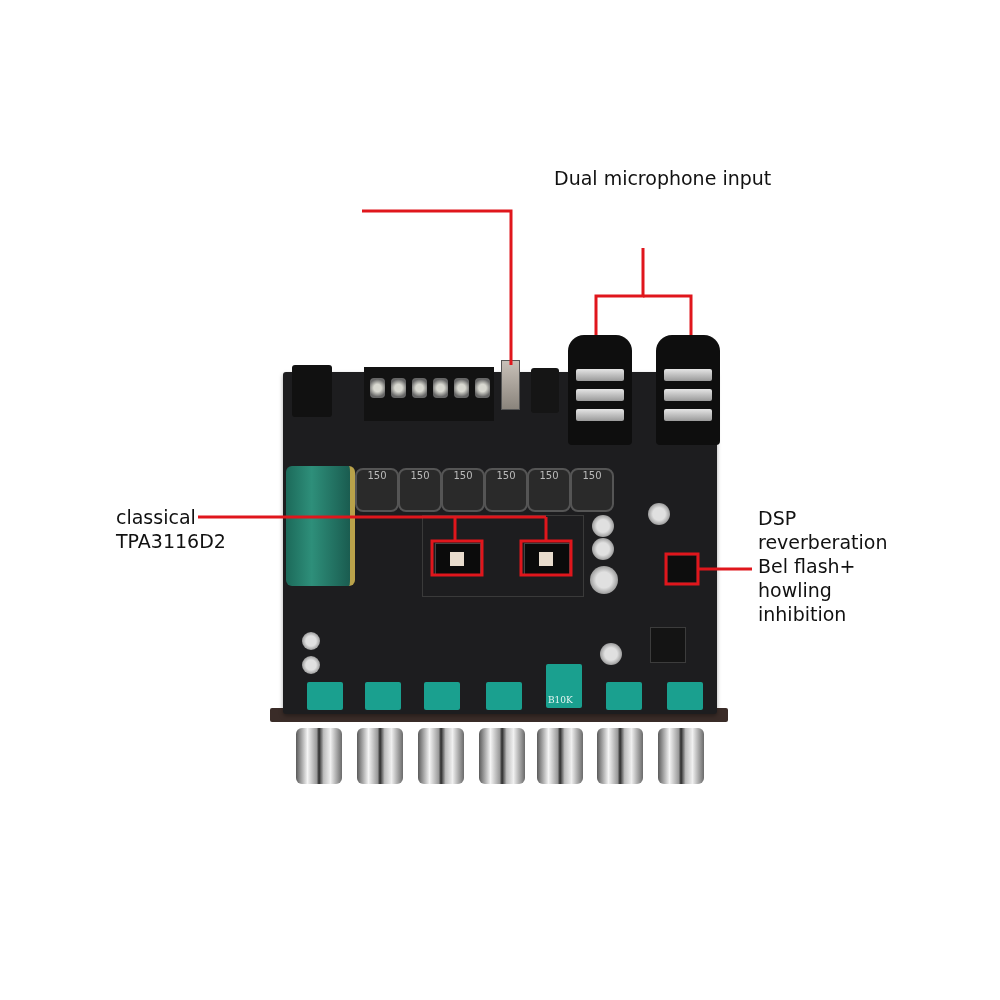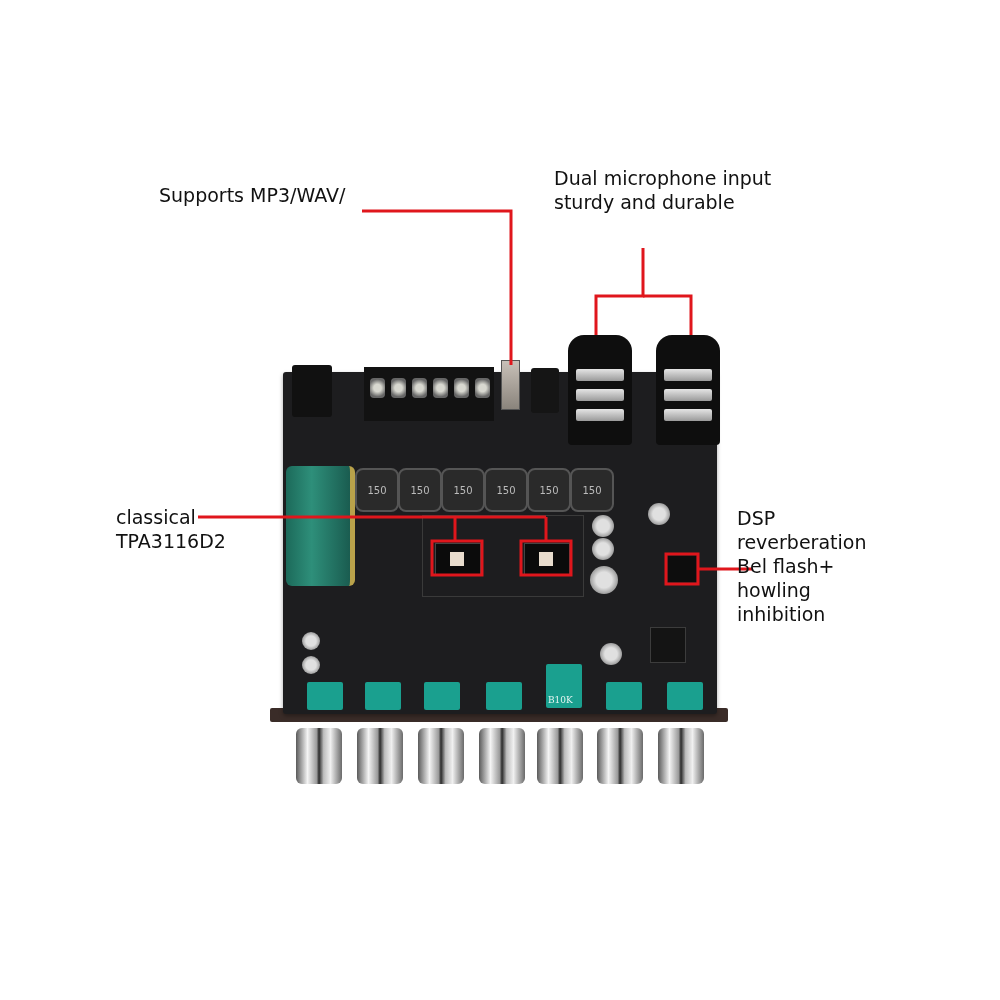--- a/index.html
+++ b/index.html
@@ -10,21 +10,21 @@
   .board{position:absolute;left:283px;top:372px;width:434px;height:342px;background:#1d1d1f;border-radius:3px;box-shadow:0 2px 4px rgba(0,0,0,.35);}
   .plate{position:absolute;left:270px;top:708px;width:458px;height:14px;background:#3a2c28;border-radius:2px;}
   .dcjack{position:absolute;left:292px;top:365px;width:40px;height:52px;background:#111;border-radius:3px;}
   .terminal{position:absolute;left:364px;top:367px;width:130px;height:54px;background:#121212;}
   .screw{position:absolute;top:378px;width:15px;height:20px;background:radial-gradient(circle,#d8d8d0 30%,#666 70%);border-radius:4px;}
   .usb{position:absolute;left:501px;top:360px;width:17px;height:48px;background:linear-gradient(#c8c0b8,#8a847c);border:1px solid #555;}
   .aux{position:absolute;left:531px;top:368px;width:28px;height:45px;background:#151515;border-radius:3px;}
   .mic{position:absolute;width:64px;height:110px;background:#0e0e0e;border-radius:16px 16px 4px 4px;}
   .mic .pin{position:absolute;left:8px;width:48px;height:12px;background:linear-gradient(#e5e5e5,#9a9a9a);border-radius:2px;}
   .cap-big{position:absolute;left:286px;top:466px;width:64px;height:120px;background:linear-gradient(90deg,#1c6a5a,#2e8f7a 40%,#1a5c50);border-radius:6px;border-right:5px solid #b9a24a;}
-  .inductor{position:absolute;top:468px;width:40px;height:40px;background:#2a2a2a;border:2px solid #555;border-radius:8px;color:#bbb;font-size:10px;display:flex;align-items:center;justify-content:center;}
+  .inductor{position:absolute;top:468px;width:40px;height:40px;background:#2a2a2a;border:2px solid #555;border-radius:8px;color:#bbb;font-size:10px;display:flex;justify-content:center;}
   .amp-area{position:absolute;left:422px;top:515px;width:160px;height:80px;border:1px solid #3a3a3a;}
   .chip{position:absolute;width:44px;height:30px;background:#0b0b0b;border:1px solid #444;}
   .chip .pad{position:absolute;left:14px;top:8px;width:14px;height:14px;background:#e8dccd;}
   .dsp{position:absolute;left:668px;top:556px;width:28px;height:26px;background:#0d0d0d;}
   .ecap{position:absolute;width:22px;height:22px;border-radius:50%;background:radial-gradient(circle,#e0e0e0 40%,#888 80%);}
   .pot{position:absolute;top:682px;width:36px;height:28px;background:#1aa08f;border-radius:2px;}
   .pot.tall{top:664px;height:44px;}
   .pot-text{position:absolute;left:2px;bottom:3px;font-size:9px;color:#e6f5f2;font-family:"DejaVu Serif",serif;}
   .knob{position:absolute;top:728px;width:46px;height:56px;border-radius:6px;background:linear-gradient(90deg,#5a5a5a,#f4f4f4 25%,#9a9a9a 45%,#2a2a2a 50%,#bdbdbd 60%,#f0f0f0 75%,#6a6a6a);}
   .bt{position:absolute;left:650px;top:627px;width:34px;height:34px;background:#141414;border:1px solid #3c3c3c;}
@@ -127,32 +127,30 @@
     <polyline points="455,517 455,541"></polyline>
     <polyline points="546,517 546,541"></polyline>
     <rect x="432" y="541" width="50" height="34"></rect>
     <rect x="521" y="541" width="50" height="34"></rect>
     <rect x="666" y="554" width="32" height="30"></rect>
     <polyline points="698,569 752,569"></polyline>
   </g>
 </svg>
 
 <div class="label" style="left:159px;top:183px">
-  <div>Supports MP3/WAV/</div>
 </div>
 
 <div class="label" style="left:554px;top:166px">
   <div>Dual microphone input</div>
-  <div>sturdy and durable</div>
 </div>
 
 <div class="label" style="left:116px;top:505px">
   <div>classical</div>
   <div>TPA3116D2</div>
 </div>
 
-<div class="label" style="left:737px;top:506px">
+<div class="label" style="left:758px;top:506px">
   <div>DSP</div>
   <div>reverberation</div>
   <div>Bel flash+</div>
   <div>howling</div>
   <div>inhibition</div>
 </div>
 
 </body></html>

